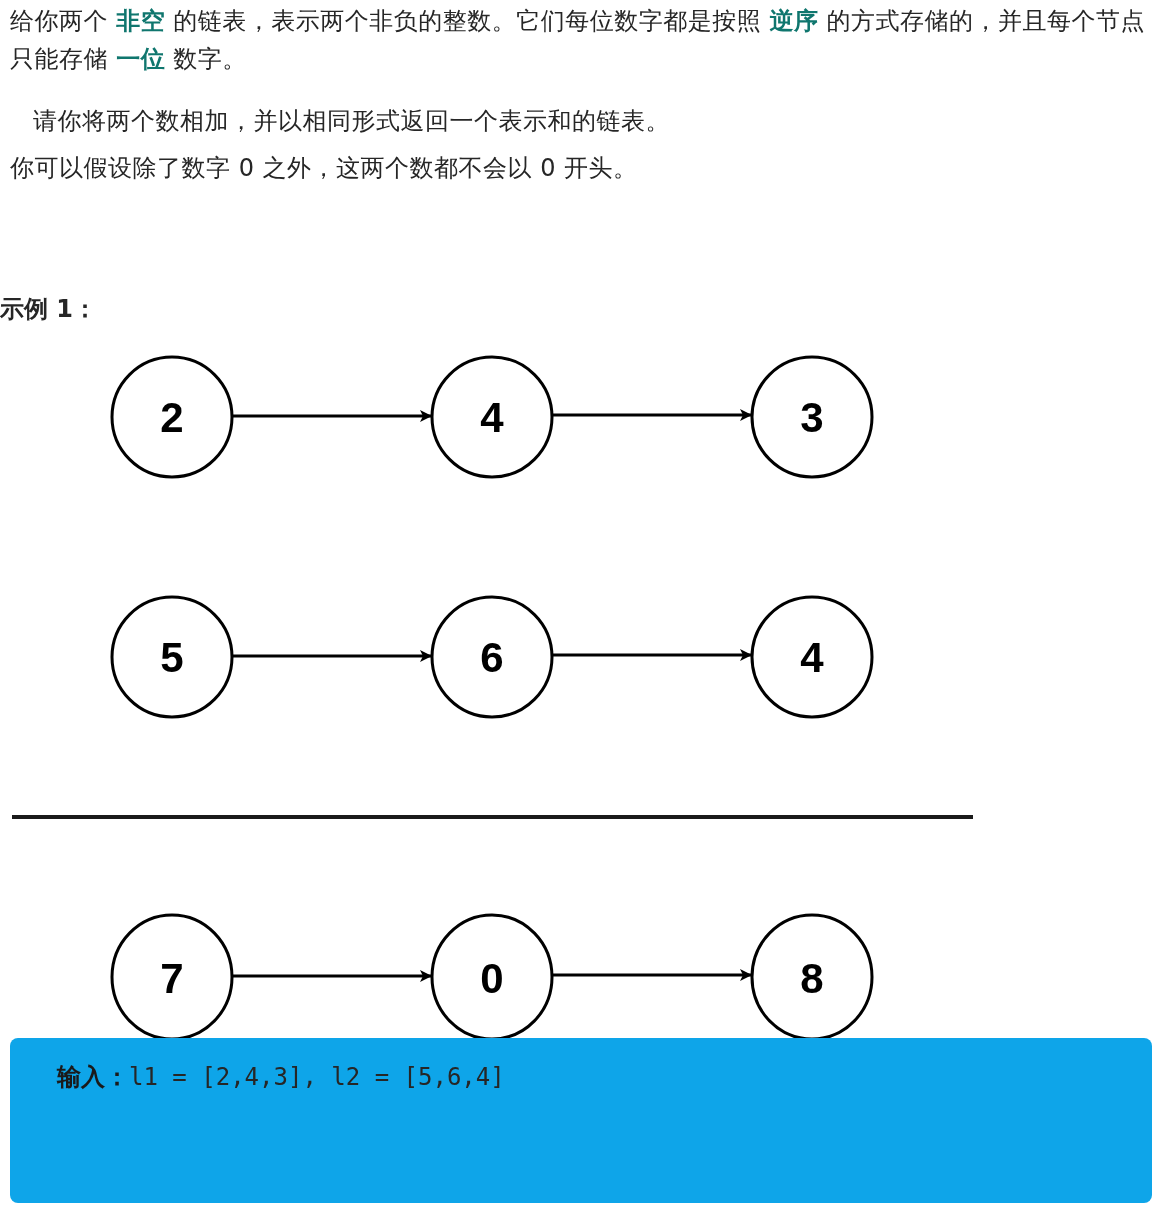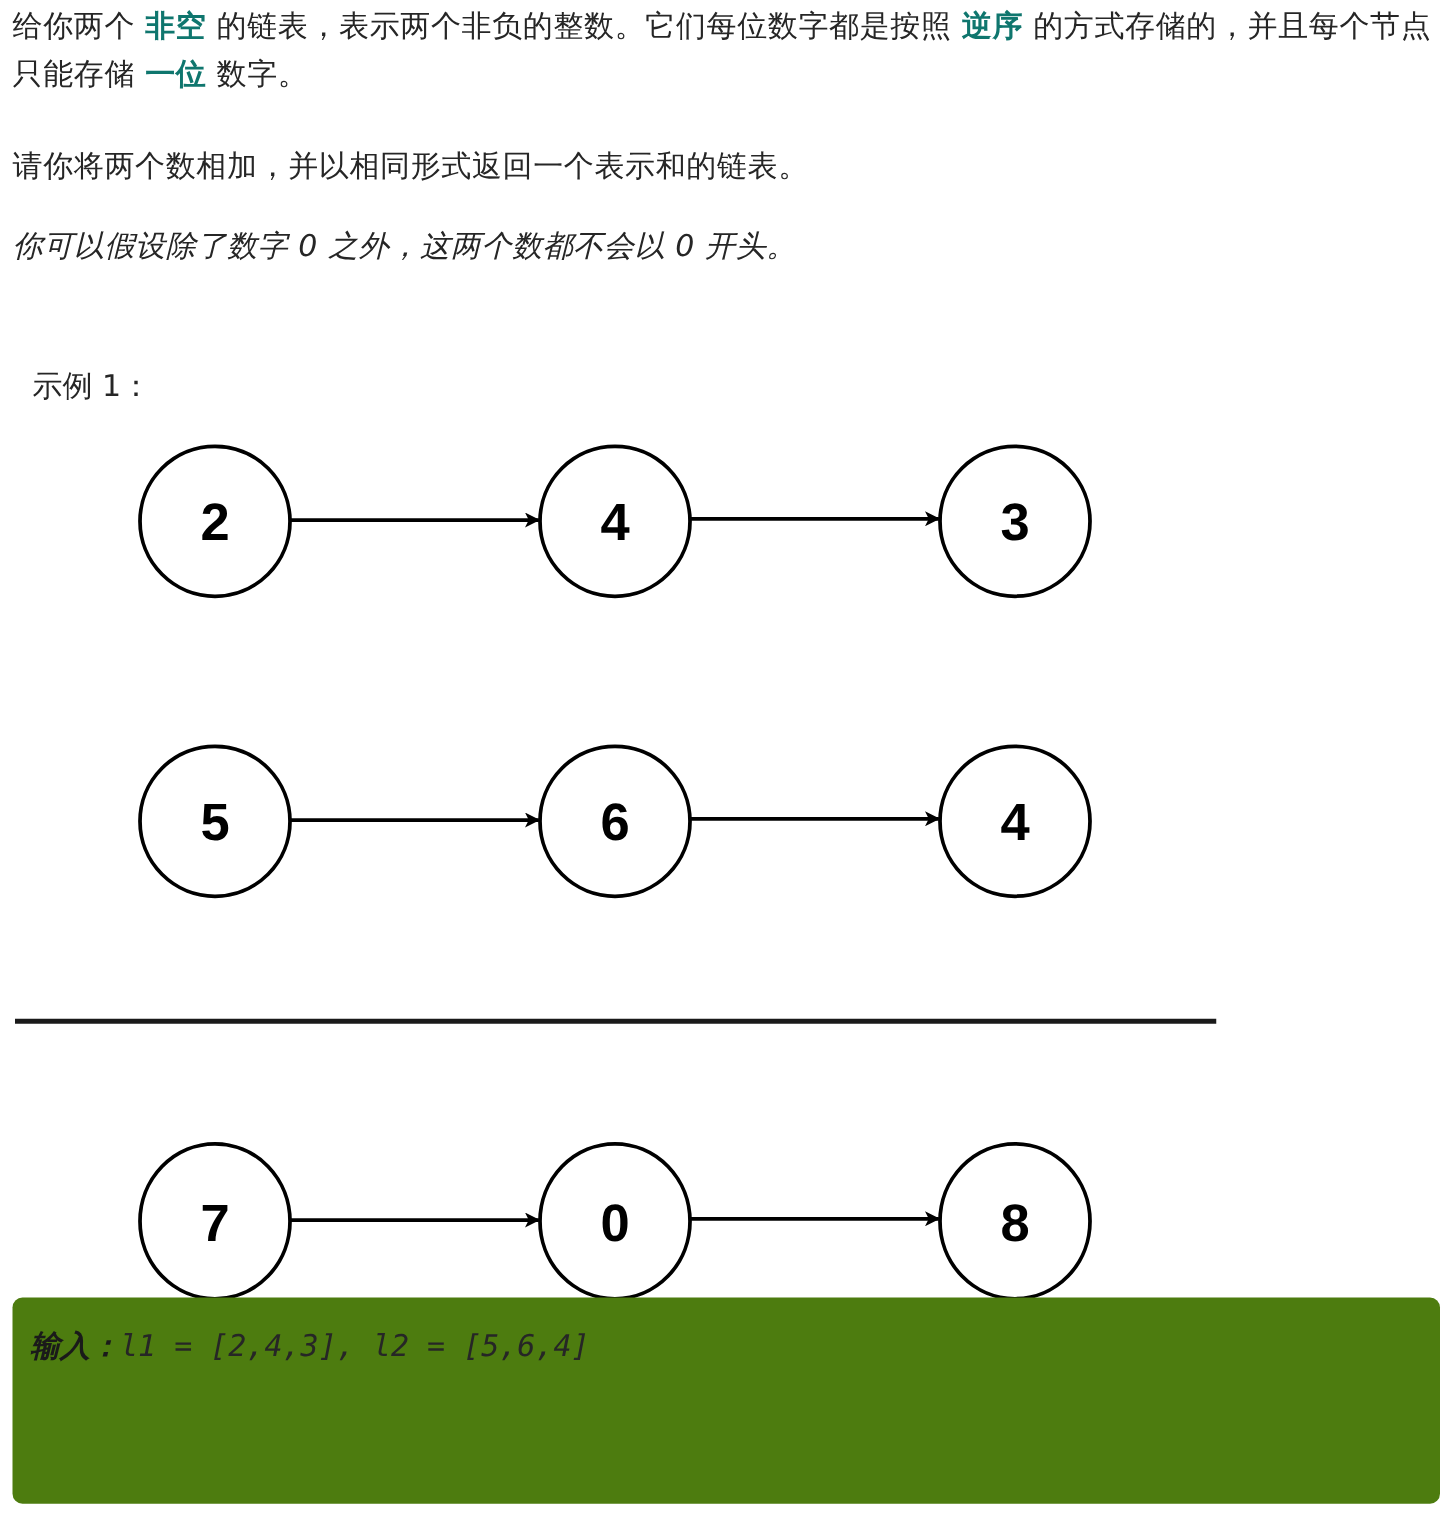--- a/index.html
+++ b/index.html
@@ -22,54 +22,53 @@
     font-size: 24px;
     line-height: 38px;
     color: #262626;
     letter-spacing: 0.5px;
   }
   .para b {
     font-weight: 700;
     color: #0f766e;
   }
   #p1 { top: 2px; width: 1140px; }
-  #p2 { top: 114px; }
-  #p3 { top: 178px; font-style: italic; }
+  #p2 { top: 102px; margin-left: 23px; }
+  #p3 { top: 149px; }
   #example-title {
     position: absolute;
-    left: 26px;
+    left: 0;
     top: 290px;
     font-size: 24px;
     line-height: 38px;
-    font-weight: 400;
+    font-weight: 700;
     color: #262626;
     margin: 0;
   }
   #diagram {
     position: absolute;
     left: 0;
     top: 330px;
     width: 1162px;
     height: 710px;
   }
   #code-block {
     position: absolute;
     left: 10px;
     top: 1038px;
     width: 1142px;
     height: 165px;
-    background: #4d7c0f;
+    background: #0ea5e9;
     border-radius: 8px;
     box-sizing: border-box;
-    padding: 18px 14px;
+    padding: 18px 47px;
     font-family: "DejaVu Sans Mono", "Liberation Mono", monospace;
     font-size: 24px;
     line-height: 42px;
     color: #262626;
-    font-style: italic;
   }
   .code-line { white-space: pre; }
   .code-line .lbl {
     font-family: "DejaVu Sans", "Liberation Sans", sans-serif;
     font-weight: 700;
     color: #1a1a1a;
   }
 </style>
 </head>
 <body>

